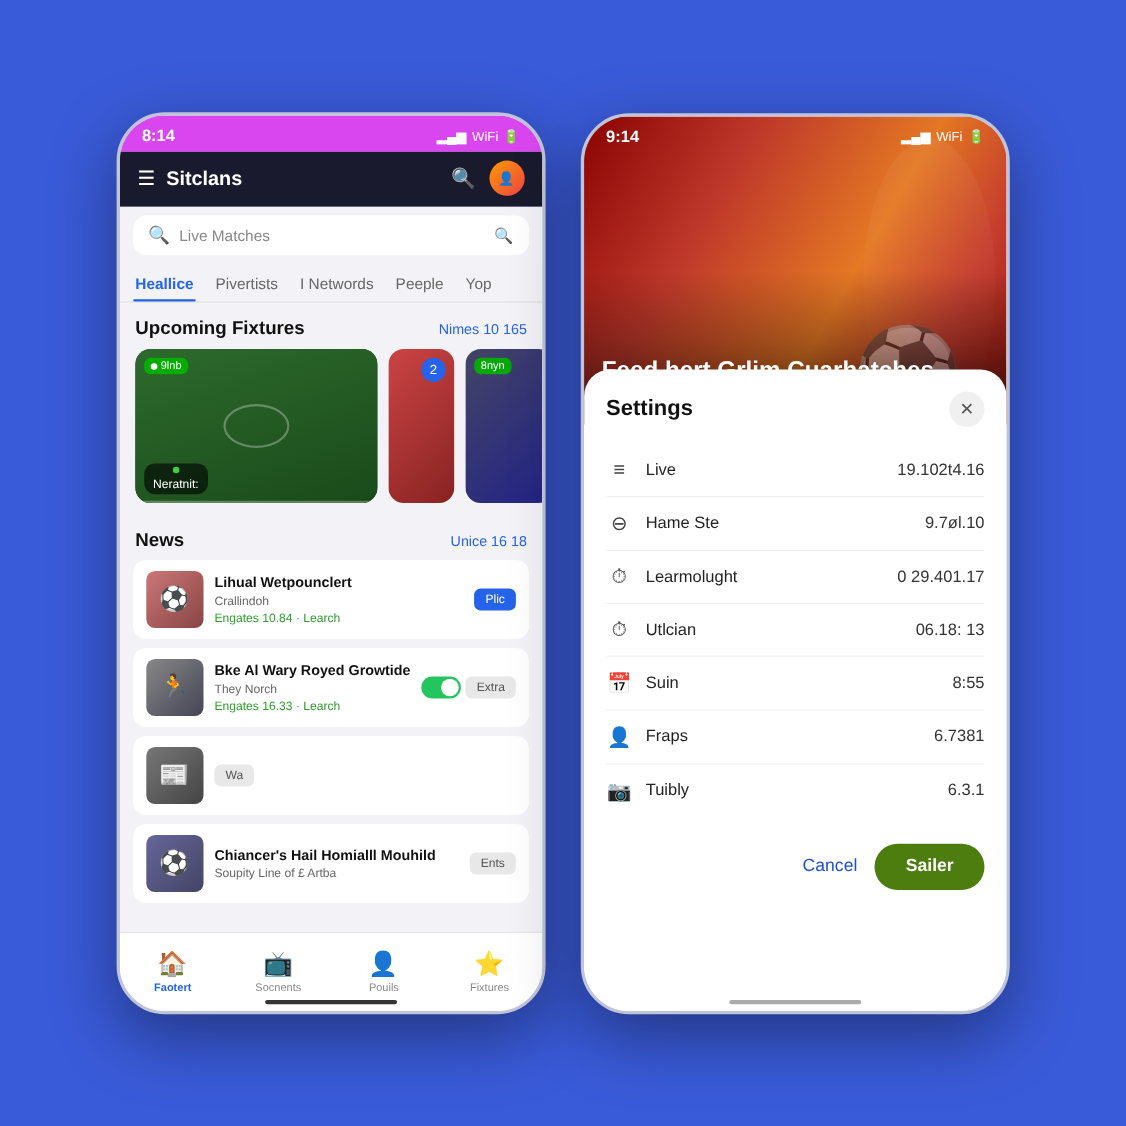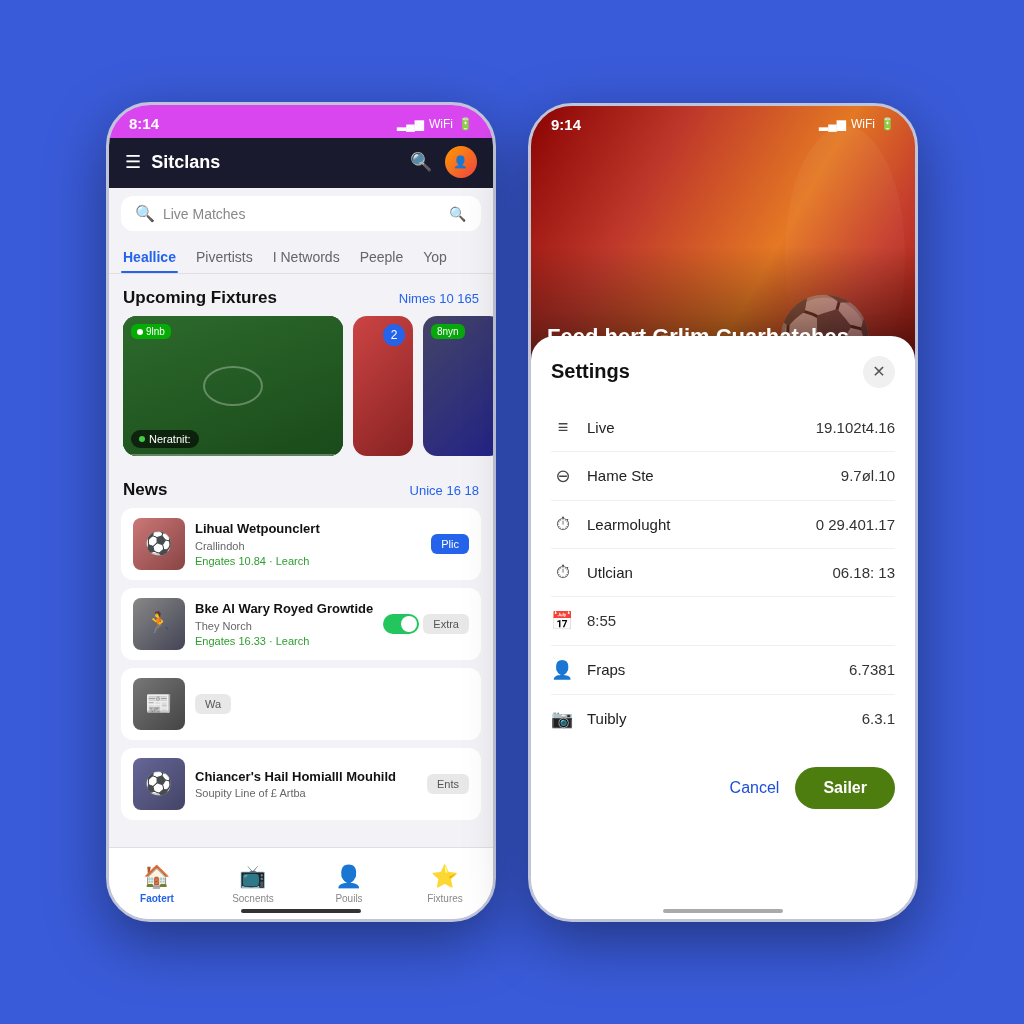--- a/index.html
+++ b/index.html
@@ -172,21 +172,21 @@
       display: flex; align-items: center; justify-content: center;
     }
     .fixture-label {
       position: absolute;
       bottom: 8px; left: 8px;
       background: rgba(0,0,0,0.6);
       color: #fff;
       font-size: 11px;
       padding: 3px 8px;
       border-radius: 10px;
-      display: flex; align-items: center; gap: 4px;
+      display: flex; align-items: center; gap: 4px; flex-direction: column;
     }
     .fixture-label-dot { width: 6px; height: 6px; border-radius: 50%; background: #4c4; }
     .soccer-field-art {
       width: 100%; height: 100%;
       background: linear-gradient(180deg, #2d6a2d 0%, #1a4a1a 100%);
       display: flex; align-items: center; justify-content: center;
       position: relative;
     }
 
     
@@ -579,20 +579,21 @@
         <span class="settings-row-label">Learmolught</span>
         <span class="settings-row-value">0 29.401.17</span>
       </div>
       <div class="settings-row">
         <span class="settings-row-icon">⏱</span>
         <span class="settings-row-label">Utlcian</span>
         <span class="settings-row-value">06.18: 13</span>
       </div>
       <div class="settings-row">
         <span class="settings-row-icon">📅</span>
+        <span class="settings-row-label">Suin</span>
         <span class="settings-row-value">8:55</span>
       </div>
       <div class="settings-row">
         <span class="settings-row-icon">👤</span>
         <span class="settings-row-label">Fraps</span>
         <span class="settings-row-value">6.7381</span>
       </div>
       <div class="settings-row">
         <span class="settings-row-icon">📷</span>
         <span class="settings-row-label">Tuibly</span>

